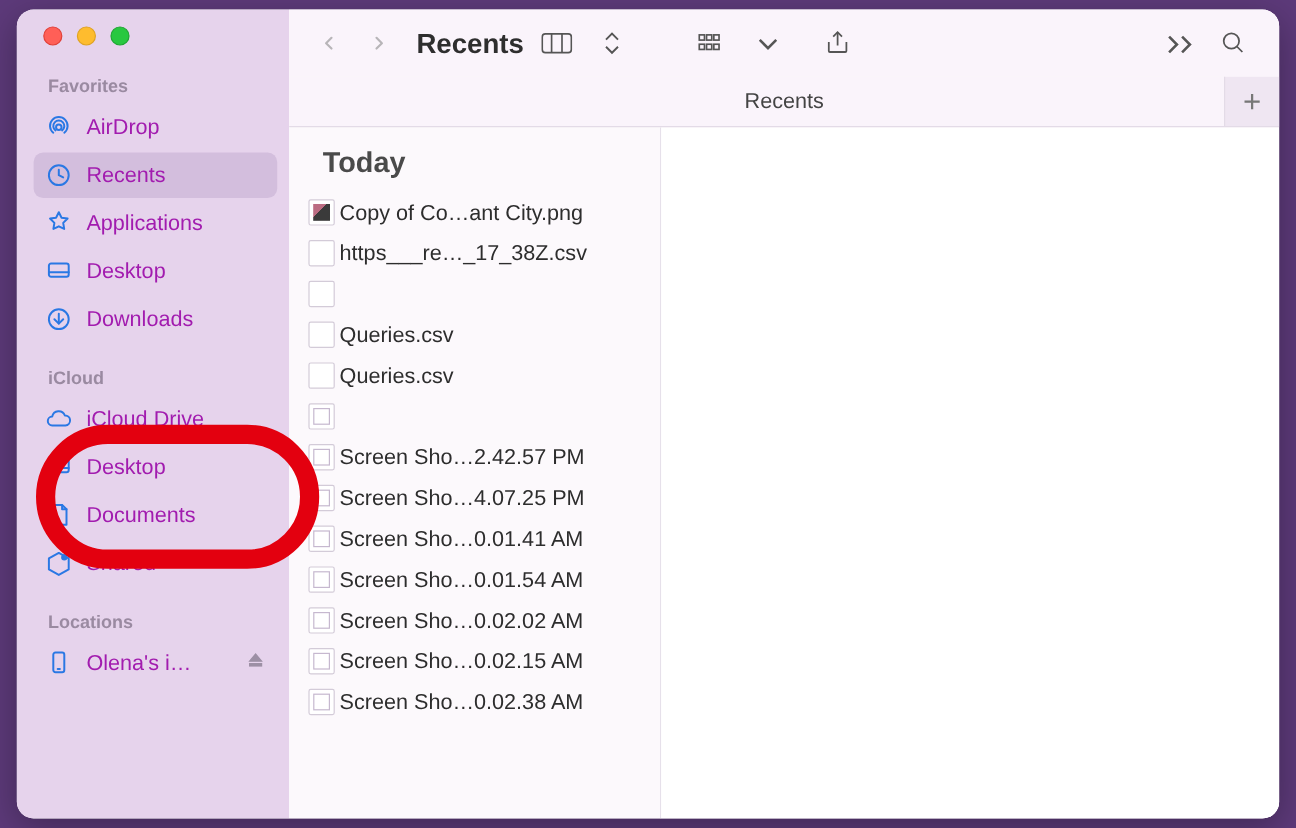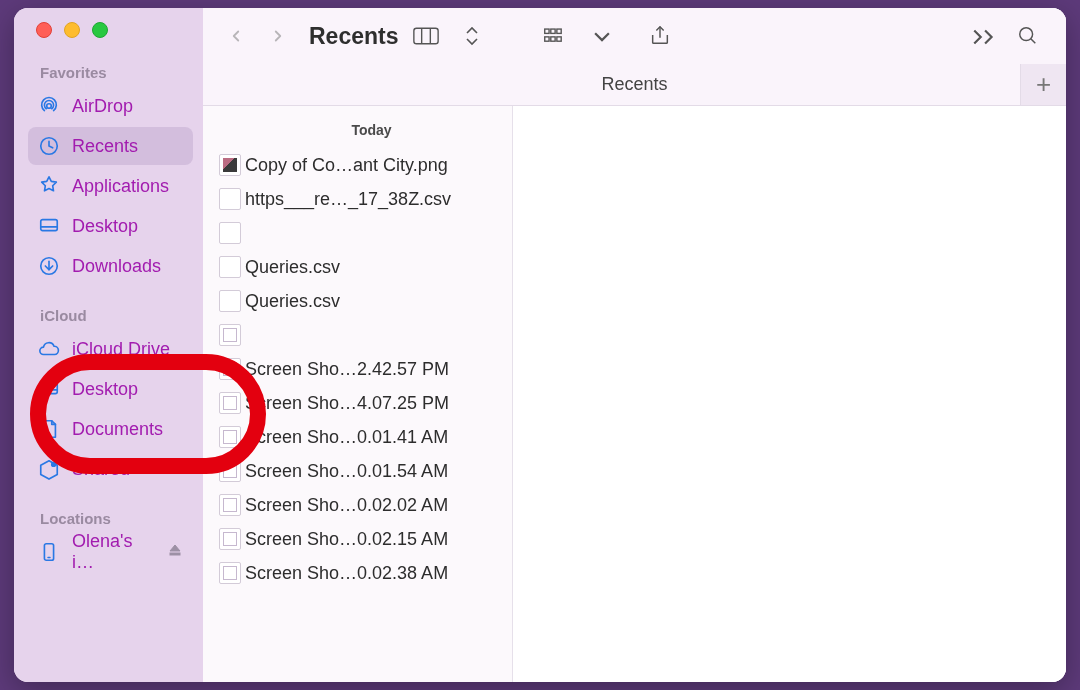--- a/index.html
+++ b/index.html
@@ -13,21 +13,21 @@
     position: absolute;
     top: 8px; left: 14px; right: 14px; bottom: 8px;
     background: #fff;
     border-radius: 14px;
     box-shadow: 0 8px 30px rgba(0,0,0,0.3);
     display: flex;
     overflow: hidden;
   }
   
   .sidebar {
-    width: 189px;
+    width: 227px;
     background: #e6d3ec;
     display: flex;
     flex-direction: column;
     padding: 14px 0 10px 0;
     overflow: hidden;
   }
   .traffic-lights {
     display: flex;
     gap: 12px;
     padding-left: 22px;
@@ -136,25 +136,24 @@
     display:flex;
     overflow:hidden;
   }
   .file-column {
     width:310px;
     border-right:1px solid #e6e0ea;
     overflow-y:auto;
     padding-top:6px;
   }
   .group-header{
-    font-size:14px;
+    font-size:24px;
     font-weight:700;
     color:#4a4a4a;
     padding:10px 0 10px 28px;
-    text-align:center;
   }
   .file-row{
     display:flex;
     align-items:center;
     gap:4px;
     height:34px;
     padding:0 10px 0 16px;
     font-size:18px;
     color:#2d2d2d;
     cursor:pointer;

